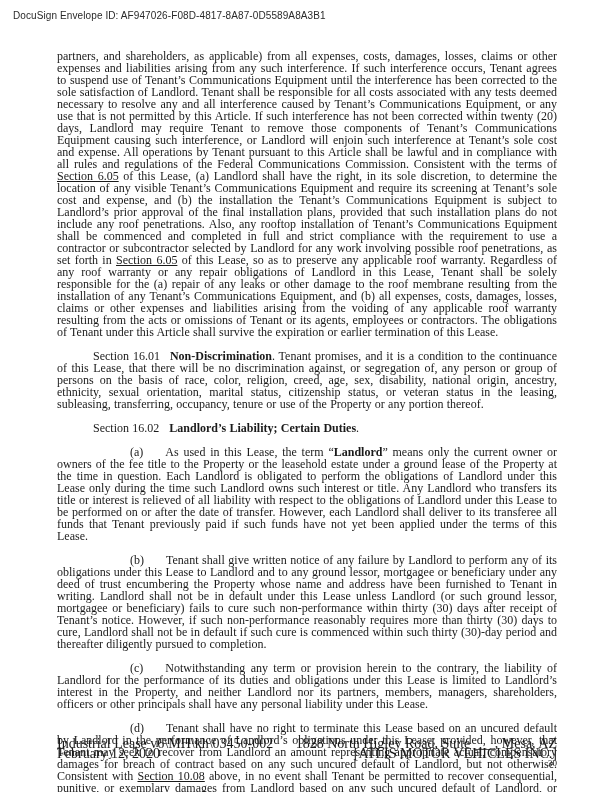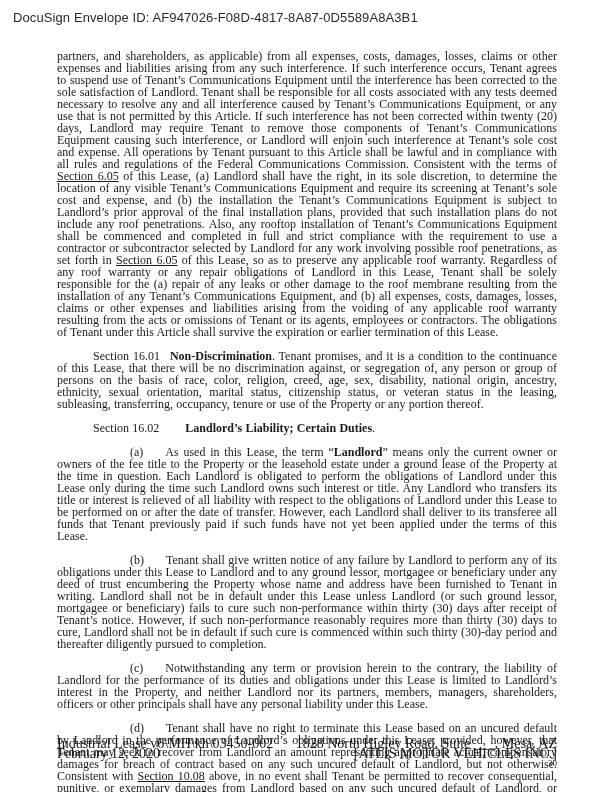--- a/index.html
+++ b/index.html
@@ -7,21 +7,21 @@
     width: 612px; height: 792px;
     background: #ffffff;
     color: #1a1a1a;
     font-family: "Liberation Serif", serif;
     position: relative;
     overflow: hidden;
   }
   .docusign-header {
     position: absolute; top: 10px; left: 13px;
     font-family: "Liberation Sans", sans-serif;
-    font-size: 13px; color: #2a2a2a; letter-spacing: 0.1px;
+    font-size: 10px; color: #2a2a2a; letter-spacing: 0.1px;
   }
   .content {
     position: absolute; top: 50px; left: 57px; width: 500px;
   }
   .para {
     margin: 0 0 12px 0;
     font-size: 12px; line-height: 12px;
     text-align: justify;
     word-spacing: 0.3px;
   }
@@ -42,21 +42,21 @@
   }
 </style>
 </head>
 <body>
 
 <div class="docusign-header">DocuSign Envelope ID: AF947026-F08D-4817-8A87-0D5589A8A3B1</div>
 
 <div class="content">
     <p class="para body"><span>partners, and shareholders, as applicable) from all expenses, costs, damages, losses, claims or other expenses and liabilities arising from any such interference.  If such interference occurs, Tenant agrees to suspend use of Tenant’s Communications Equipment until the interference has been corrected to the sole satisfaction of Landlord.  Tenant shall be responsible for all costs associated with any tests deemed necessary to resolve any and all interference caused by Tenant’s Communications Equipment, or any use that is not permitted by this Article.  If such interference has not been corrected within twenty (20) days, Landlord may require Tenant to remove those components of Tenant’s Communications Equipment causing such interference, or Landlord will enjoin such interference at Tenant’s sole cost and expense.  All operations by Tenant pursuant to this Article shall be lawful and in compliance with all rules and regulations of the Federal Communications Commission.  Consistent with the terms of </span><span style="text-decoration: underline;">Section 6.05</span><span> of this Lease, (a) Landlord shall have the right, in its sole discretion, to determine the location of any visible Tenant’s Communications Equipment and require its screening at Tenant’s sole cost and expense, and (b) the installation the Tenant’s Communications Equipment is subject to Landlord’s prior approval of the final installation plans, provided that such installation plans do not include any roof penetrations.  Also, any rooftop installation of Tenant’s Communications Equipment shall be commenced and completed in full and strict compliance with the requirement to use a contractor or subcontractor selected by Landlord for any work involving possible roof penetrations, as set forth in </span><span style="text-decoration: underline;">Section 6.05</span><span> of this Lease, so as to preserve any applicable roof warranty.  Regardless of any roof warranty or any repair obligations of Landlord in this Lease, Tenant shall be solely responsible for the (a) repair of any leaks or other damage to the roof membrane resulting from the installation of any Tenant’s Communications Equipment, and (b) all expenses, costs, damages, losses, claims or other expenses and liabilities arising from the voiding of any applicable roof warranty resulting from the acts or omissions of Tenant or its agents, employees or contractors.  The obligations of Tenant under this Article shall survive the expiration or earlier termination of this Lease.</span></p>
     <p class="para section"><span style="padding-right: 10px;">Section 16.01</span><span style="font-weight: bold;">Non-Discrimination</span><span>.  Tenant promises, and it is a condition to the continuance of this Lease, that there will be no discrimination against, or segregation of, any person or group of persons on the basis of race, color, religion, creed, age, sex, disability, national origin, ancestry, ethnicity, sexual orientation, marital status, citizenship status, or veteran status in the leasing, subleasing, transferring, occupancy, tenure or use of the Property or any portion thereof.</span></p>
-    <p class="para section"><span style="padding-right: 26px;">Section 16.02</span><span style="font-weight: bold;">Landlord’s Liability; Certain Duties</span><span>.</span></p>
+    <p class="para section"><span style="padding-right: 10px;">Section 16.02</span><span style="font-weight: bold;">Landlord’s Liability; Certain Duties</span><span>.</span></p>
     <p class="para sub"><span style="padding-right: 22px;">(a)</span><span>As used in this Lease, the term “</span><span style="font-weight: bold;">Landlord</span><span>” means only the current owner or owners of the fee title to the Property or the leasehold estate under a ground lease of the Property at the time in question.  Each Landlord is obligated to perform the obligations of Landlord under this Lease only during the time such Landlord owns such interest or title.  Any Landlord who transfers its title or interest is relieved of all liability with respect to the obligations of Landlord under this Lease to be performed on or after the date of transfer.  However, each Landlord shall deliver to its transferee all funds that Tenant previously paid if such funds have not yet been applied under the terms of this Lease.</span></p>
     <p class="para sub"><span style="padding-right: 22px;">(b)</span><span>Tenant shall give written notice of any failure by Landlord to perform any of its obligations under this Lease to Landlord and to any ground lessor, mortgagee or beneficiary under any deed of trust encumbering the Property whose name and address have been furnished to Tenant in writing.  Landlord shall not be in default under this Lease unless Landlord (or such ground lessor, mortgagee or beneficiary) fails to cure such non-performance within thirty (30) days after receipt of Tenant’s notice.  However, if such non-performance reasonably requires more than thirty (30) days to cure, Landlord shall not be in default if such cure is commenced within such thirty (30)-day period and thereafter diligently pursued to completion.</span></p>
     <p class="para sub"><span style="padding-right: 22px;">(c)</span><span>Notwithstanding any term or provision herein to the contrary, the liability of Landlord for the performance of its duties and obligations under this Lease is limited to Landlord’s interest in the Property, and neither Landlord nor its partners, members, managers, shareholders, officers or other principals shall have any personal liability under this Lease.</span></p>
     <p class="para sub"><span style="padding-right: 22px;">(d)</span><span>Tenant shall have no right to terminate this Lease based on an uncured default by Landlord in the performance of Landlord’s obligations under this Lease; provided, however, that Tenant may seek to recover from Landlord an amount representing appropriate actual, compensatory damages for breach of contract based on any such uncured default of Landlord, but not otherwise.  Consistent with </span><span style="text-decoration: underline;">Section 10.08</span><span> above, in no event shall Tenant be permitted to recover consequential, punitive, or exemplary damages from Landlord based on any such uncured default of Landlord, or otherwise.</span></p>
   </div>
 
 <div class="footer-left">
   <div>Industrial Lease v6\MH\kh\03450-002</div>
   <div>February 12, 2020</div>
 </div>

